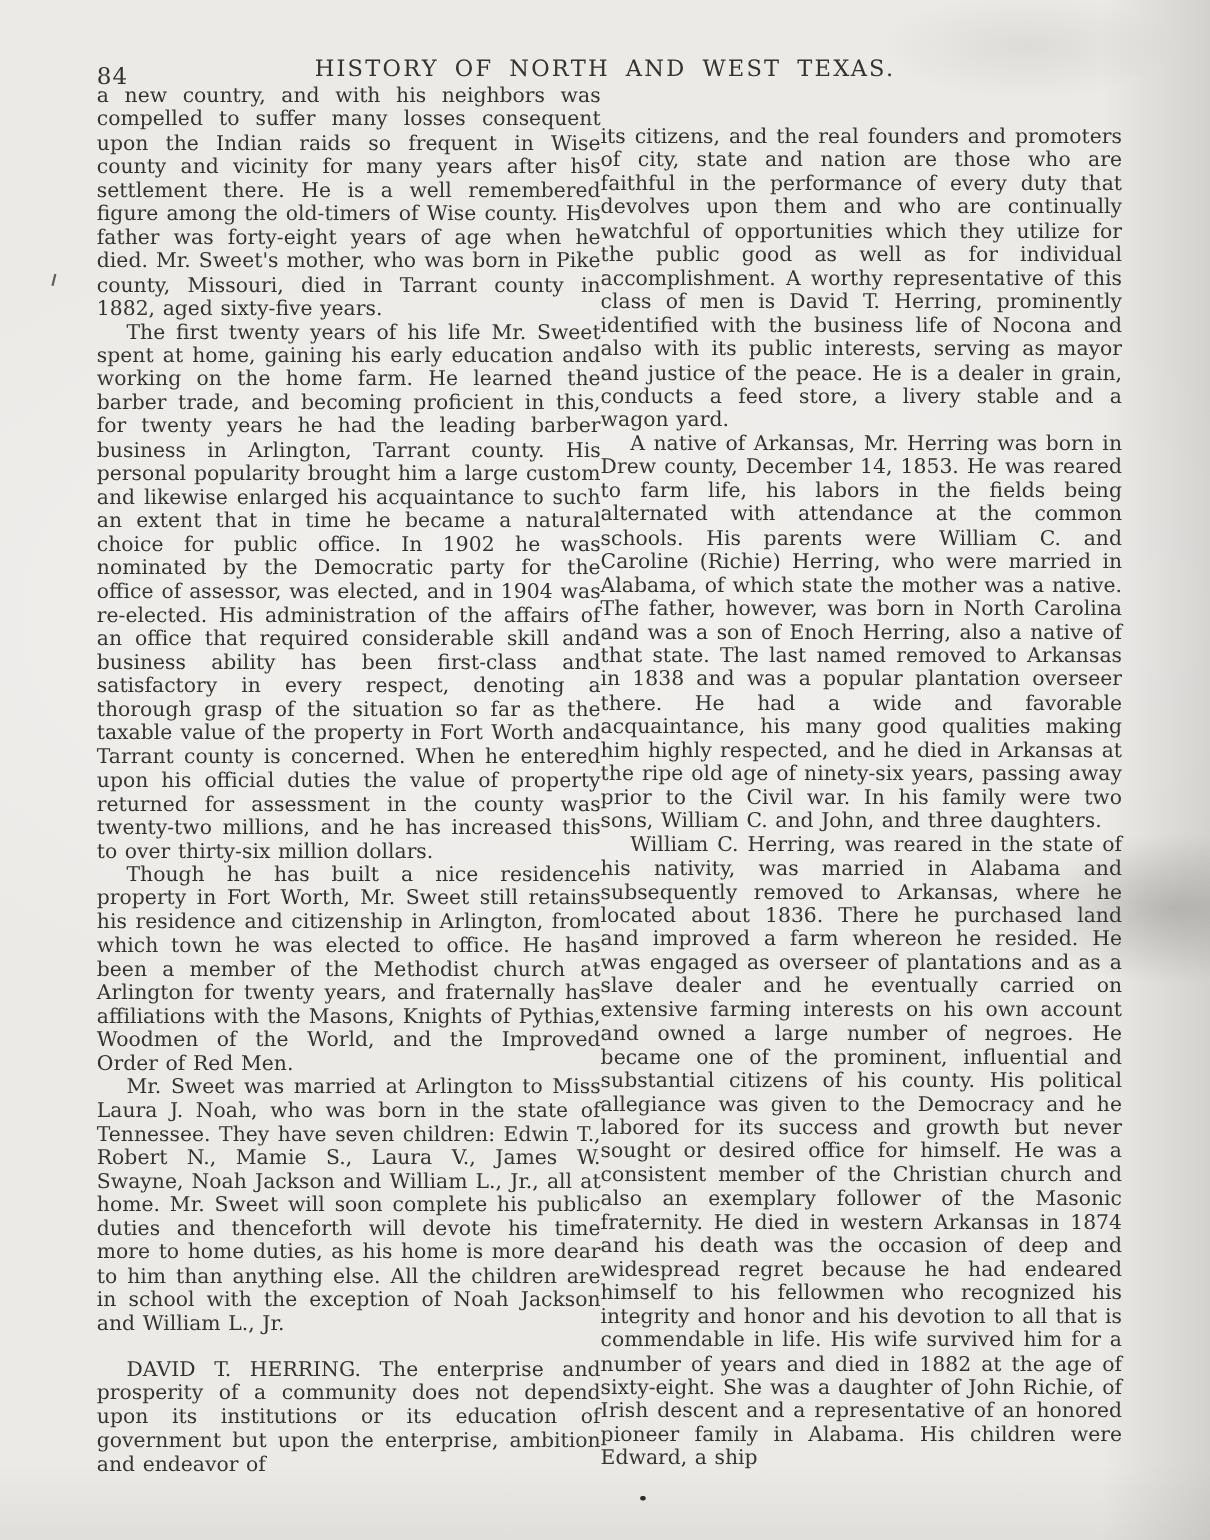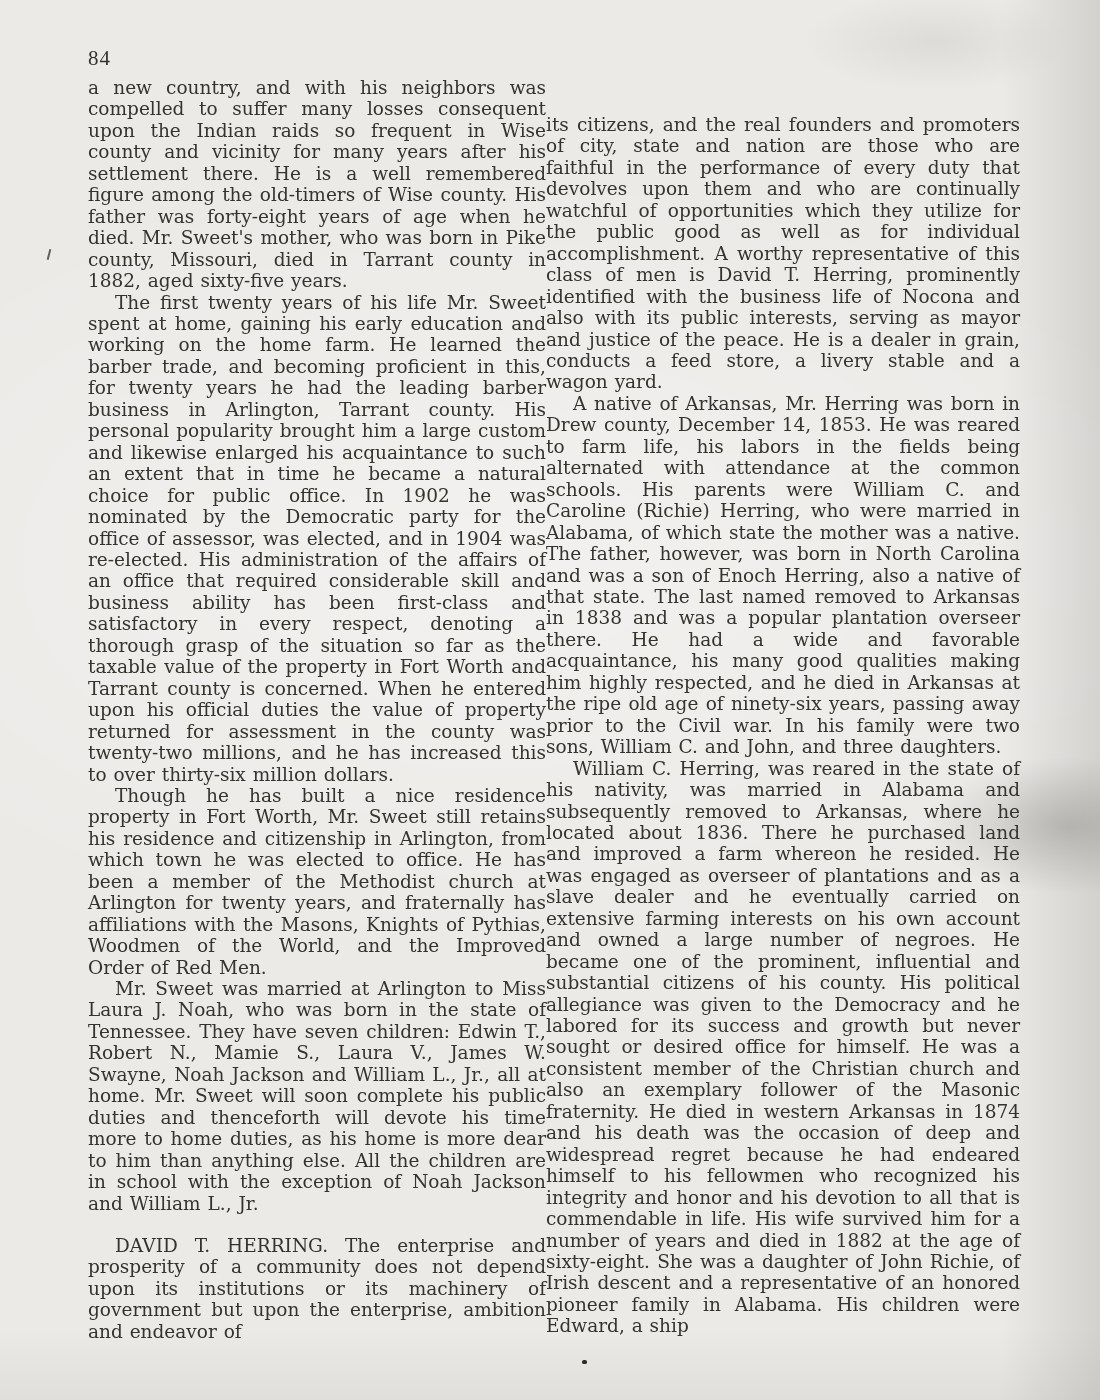--- a/index.html
+++ b/index.html
@@ -29,24 +29,23 @@
       linear-gradient(0deg, rgba(120,119,116,0.10) 0%, rgba(120,119,116,0) 5%);
   }
   header.running-head {
     position: relative;
     height: 28px;
     padding-top: 50px;
   }
   .page-number {
     position: absolute;
     left: 88px;
-    top: 46px;
+    top: 57px;
     font-size: 21px;
     letter-spacing: 1px;
-    font-family: Liberation Serif, serif;
   }
   .running-title {
     margin: 0;
     font-size: 20.5px;
     font-weight: normal;
     text-align: center;
     letter-spacing: 2px;
     word-spacing: 6px;
   }
   main.columns {
@@ -91,30 +90,31 @@
                 351px -1292px 0 -2px rgba(70,68,64,0.45);
   }
 </style>
 </head>
 <body>
 
 <div class="page">
 
   <header class="running-head">
     <span class="page-number">84</span>
+    <h1 class="running-title">HISTORY OF NORTH AND WEST TEXAS.</h1>
   </header>
 
   <main class="columns">
 
     <section class="column left">
       <p class="para no-indent">a new country, and with his neighbors was compelled to suffer many losses consequent upon the Indian raids so frequent in Wise county and vicinity for many years after his settlement there.  He is a well remembered figure among the old-timers of Wise county.  His father was forty-eight years of age when he died.  Mr. Sweet's mother, who was born in Pike county, Missouri, died in Tarrant county in 1882, aged sixty-five years.</p>
       <p class="para">The first twenty years of his life Mr. Sweet spent at home, gaining his early education and working on the home farm.  He learned the barber trade, and becoming proficient in this, for twenty years he had the leading barber business in Arlington, Tarrant county.  His personal popularity brought him a large custom and likewise enlarged his acquaintance to such an extent that in time he became a natural choice for public office.  In 1902 he was nominated by the Democratic party for the office of assessor, was elected, and in 1904 was re-elected.  His administration of the affairs of an office that required considerable skill and business ability has been first-class and satisfactory in every respect, denoting a thorough grasp of the situation so far as the taxable value of the property in Fort Worth and Tarrant county is concerned.  When he entered upon his official duties the value of property returned for assessment in the county was twenty-two millions, and he has increased this to over thirty-six million dollars.</p>
       <p class="para">Though he has built a nice residence property in Fort Worth, Mr. Sweet still retains his residence and citizenship in Arlington, from which town he was elected to office.  He has been a member of the Methodist church at Arlington for twenty years, and fraternally has affiliations with the Masons, Knights of Pythias, Woodmen of the World, and the Improved Order of Red Men.</p>
       <p class="para">Mr. Sweet was married at Arlington to Miss Laura J. Noah, who was born in the state of Tennessee.  They have seven children: Edwin T., Robert N., Mamie S., Laura V., James W. Swayne, Noah Jackson and William L., Jr., all at home.  Mr. Sweet will soon complete his public duties and thenceforth will devote his time more to home duties, as his home is more dear to him than anything else.  All the children are in school with the exception of Noah Jackson and William L., Jr.</p>
-      <p class="para new-entry">DAVID T. HERRING.  The enterprise and prosperity of a community does not depend upon its institutions or its machinery of government but upon the enterprise, ambition and endeavor of</p>
+      <p class="para new-entry">DAVID T. HERRING.  The enterprise and prosperity of a community does not depend upon its institutions or its education of government but upon the enterprise, ambition and endeavor of</p>
     </section>
 
     <section class="column right">
       <p class="para no-indent">its citizens, and the real founders and promoters of city, state and nation are those who are faithful in the performance of every duty that devolves upon them and who are continually watchful of opportunities which they utilize for the public good as well as for individual accomplishment.  A worthy representative of this class of men is David T. Herring, prominently identified with the business life of Nocona and also with its public interests, serving as mayor and justice of the peace.  He is a dealer in grain, conducts a feed store, a livery stable and a wagon yard.</p>
       <p class="para">A native of Arkansas, Mr. Herring was born in Drew county, December 14, 1853.  He was reared to farm life, his labors in the fields being alternated with attendance at the common schools.  His parents were William C. and Caroline (Richie) Herring, who were married in Alabama, of which state the mother was a native.  The father, however, was born in North Carolina and was a son of Enoch Herring, also a native of that state. The last named removed to Arkansas in 1838 and was a popular plantation overseer there.  He had a wide and favorable acquaintance, his many good qualities making him highly respected, and he died in Arkansas at the ripe old age of ninety-six years, passing away prior to the Civil war.  In his family were two sons, William C. and John, and three daughters.</p>
       <p class="para">William C. Herring, was reared in the state of his nativity, was married in Alabama and subsequently removed to Arkansas, where he located about 1836.  There he purchased land and improved a farm whereon he resided.  He was engaged as overseer of plantations and as a slave dealer and he eventually carried on extensive farming interests on his own account and owned a large number of negroes.  He became one of the prominent, influential and substantial citizens of his county.  His political allegiance was given to the Democracy and he labored for its success and growth but never sought or desired office for himself.  He was a consistent member of the Christian church and also an exemplary follower of the Masonic fraternity.  He died in western Arkansas in 1874 and his death was the occasion of deep and widespread regret because he had endeared himself to his fellowmen who recognized his integrity and honor and his devotion to all that is commendable in life.  His wife survived him for a number of years and died in 1882 at the age of sixty-eight.  She was a daughter of John Richie, of Irish descent and a representative of an honored pioneer family in Alabama.  His children were Edward, a ship</p>
     </section>
 
   </main>
 

